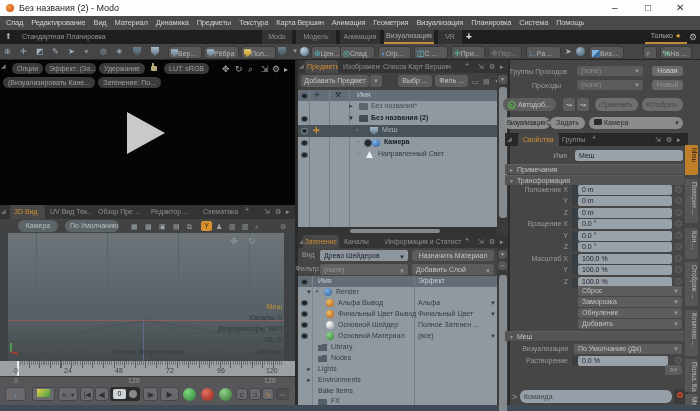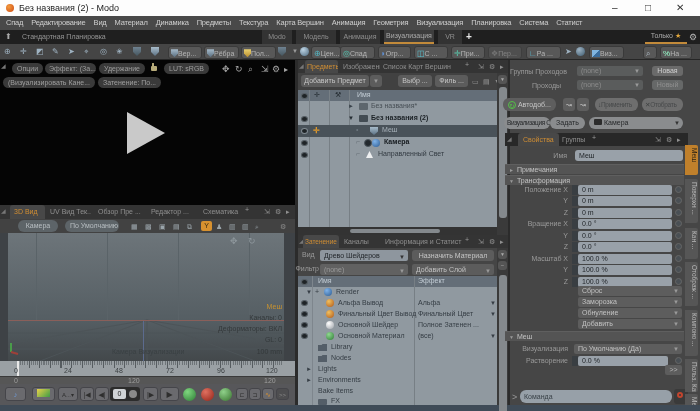--- a/index.html
+++ b/index.html
@@ -50,21 +50,21 @@
   <span class="tab" data-name="menu-select" style="line-height:14px;color:#cfcfcf">Материал</span>
   <span class="tab" data-name="menu-item" style="line-height:14px;color:#cfcfcf">Динамика</span>
   <span class="tab" data-name="menu-geometry" style="line-height:14px;color:#cfcfcf">Предметы</span>
   <span class="tab" data-name="menu-texture" style="line-height:14px;color:#cfcfcf">Текстура</span>
   <span class="tab" data-name="menu-vertexmap" style="line-height:14px;color:#cfcfcf">Карта Вершин</span>
   <span class="tab" data-name="menu-animation" style="line-height:14px;color:#cfcfcf">Анимация</span>
   <span class="tab" data-name="menu-dynamics" style="line-height:14px;color:#cfcfcf">Геометрия</span>
   <span class="tab" data-name="menu-render" style="line-height:14px;color:#cfcfcf">Визуализация</span>
   <span class="tab" data-name="menu-layout" style="line-height:14px;color:#cfcfcf">Планировка</span>
   <span class="tab" data-name="menu-system" style="line-height:14px;color:#cfcfcf">Система</span>
-  <span class="tab" data-name="menu-help" style="line-height:14px;color:#cfcfcf">Статист</span>
+  <span class="tab" data-name="menu-help" style="line-height:14px;color:#cfcfcf">Помощь</span>
 </div>
 
 <div class="a" data-name="layout-bar" style="left:0;top:30px;width:700px;height:14px;background:#1f1f1f">
   <span class="a" data-name="pin-icon" style="left:5px;top:3px;width:9px;height:8px;color:#a9a9a9;font-size:8px;line-height:8px">⬆</span>
   <span class="a" data-name="layout-name" style="left:22px;top:3px;color:#969696">Стандартная Планировка</span>
   <span class="a tab" data-name="layout-tab-modo" style="left:262px;top:0;width:30px;background:#333;text-align:center;line-height:14px;padding:0">Modo</span>
   <span class="a tab" data-name="layout-tab-model" style="left:296px;top:0;width:40px;background:#333;text-align:center;line-height:14px;padding:0">Модель</span>
   <span class="a tab" data-name="layout-tab-anim" style="left:340px;top:0;width:40px;background:#333;text-align:center;line-height:14px;padding:0">Анимация</span>
   <span class="a tab" data-name="layout-tab-render" style="left:384px;top:0;width:50px;background:#3d3d3d;text-align:center;color:#ababab;border-bottom:2px solid #c28a3a;line-height:12px;padding:0">Визуализация</span>
   <span class="a tab" data-name="layout-tab-vr" style="left:438px;top:0;width:24px;background:#333;text-align:center;line-height:14px;padding:0">VR</span>

